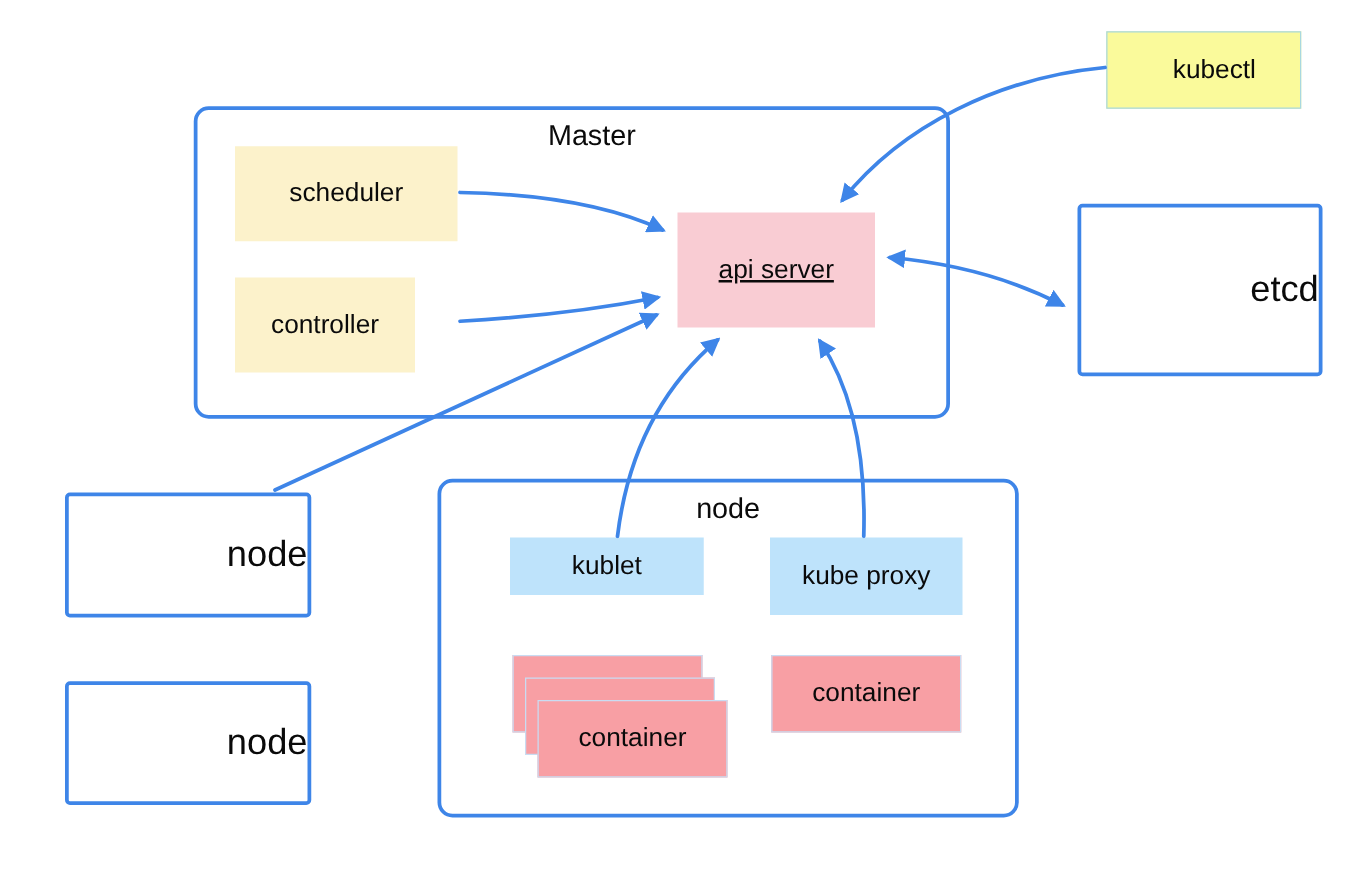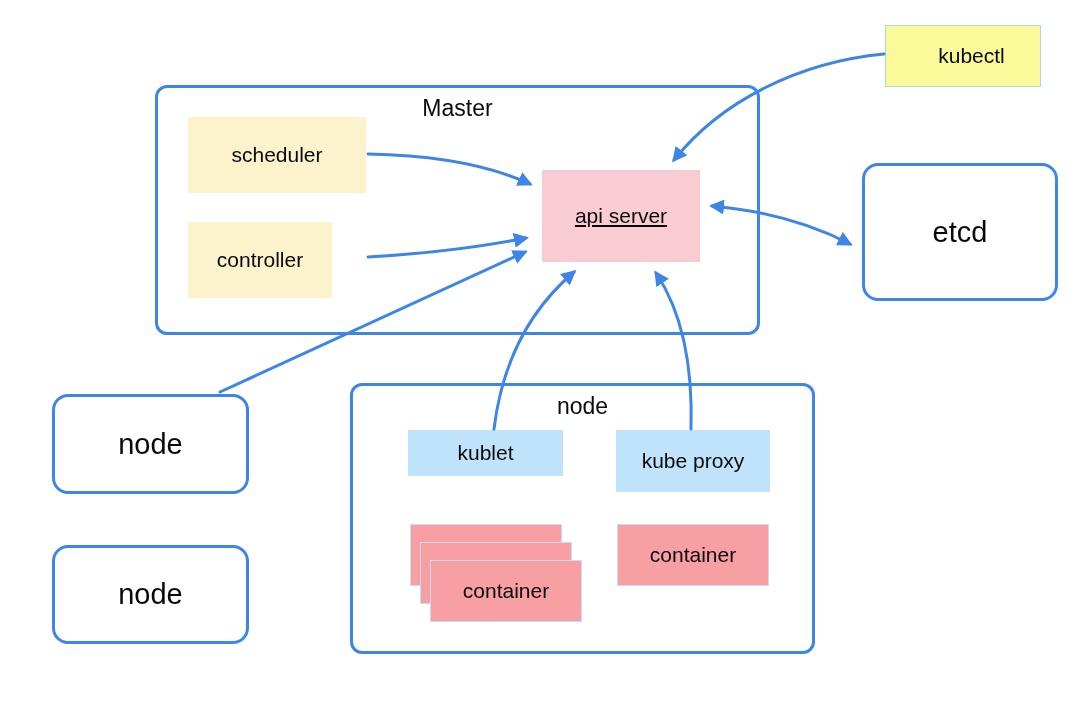--- a/index.html
+++ b/index.html
@@ -53,23 +53,23 @@
   }
   .chip.yellow{background:var(--cream-yellow);}
   .chip.pink{background:var(--pink);}
   .chip.blue{background:var(--light-blue);}
   .chip.salmon{background:var(--salmon);border:1px solid var(--salmon-border);}
   .chip.brightyellow{background:var(--bright-yellow);border:1px solid var(--kubectl-border);}
   .bignode{
     position:absolute;
     display:flex;
     align-items:center;
-    justify-content:center;
+    justify-content:flex-end;
     border:3px solid var(--box-border-blue);
-    border-radius:16px;
+    border-radius:4px;
     background:var(--canvas-white);
     font-size:29px;
     box-sizing:border-box;
   }
   svg.arrows{
     position:absolute;
     left:0;top:0;
     width:1080px;height:703px;
     pointer-events:none;
   }
@@ -79,21 +79,21 @@
     stroke-width:3;
     stroke-linecap:round;
   }
 </style>
 </head>
 <body>
 
 <div class="canvas">
 
   <div class="frame" style="left:155px;top:85px;width:605px;height:250px;"></div>
-  <div class="frame-title" style="left:155px;top:95px;width:605px;">Master</div>
+  <div class="frame-title" style="left:155px;top:95px;width:605px;padding-left:16px;">Master</div>
 
   <div class="chip yellow" style="left:188px;top:117px;width:178px;height:76px;">
     <span>scheduler</span>
   </div>
 
   <div class="chip yellow" style="left:188px;top:222px;width:144px;height:76px;">
     <span>controller</span>
   </div>
 
   <div class="chip pink" style="left:542px;top:170px;width:158px;height:92px;text-decoration:underline;">

